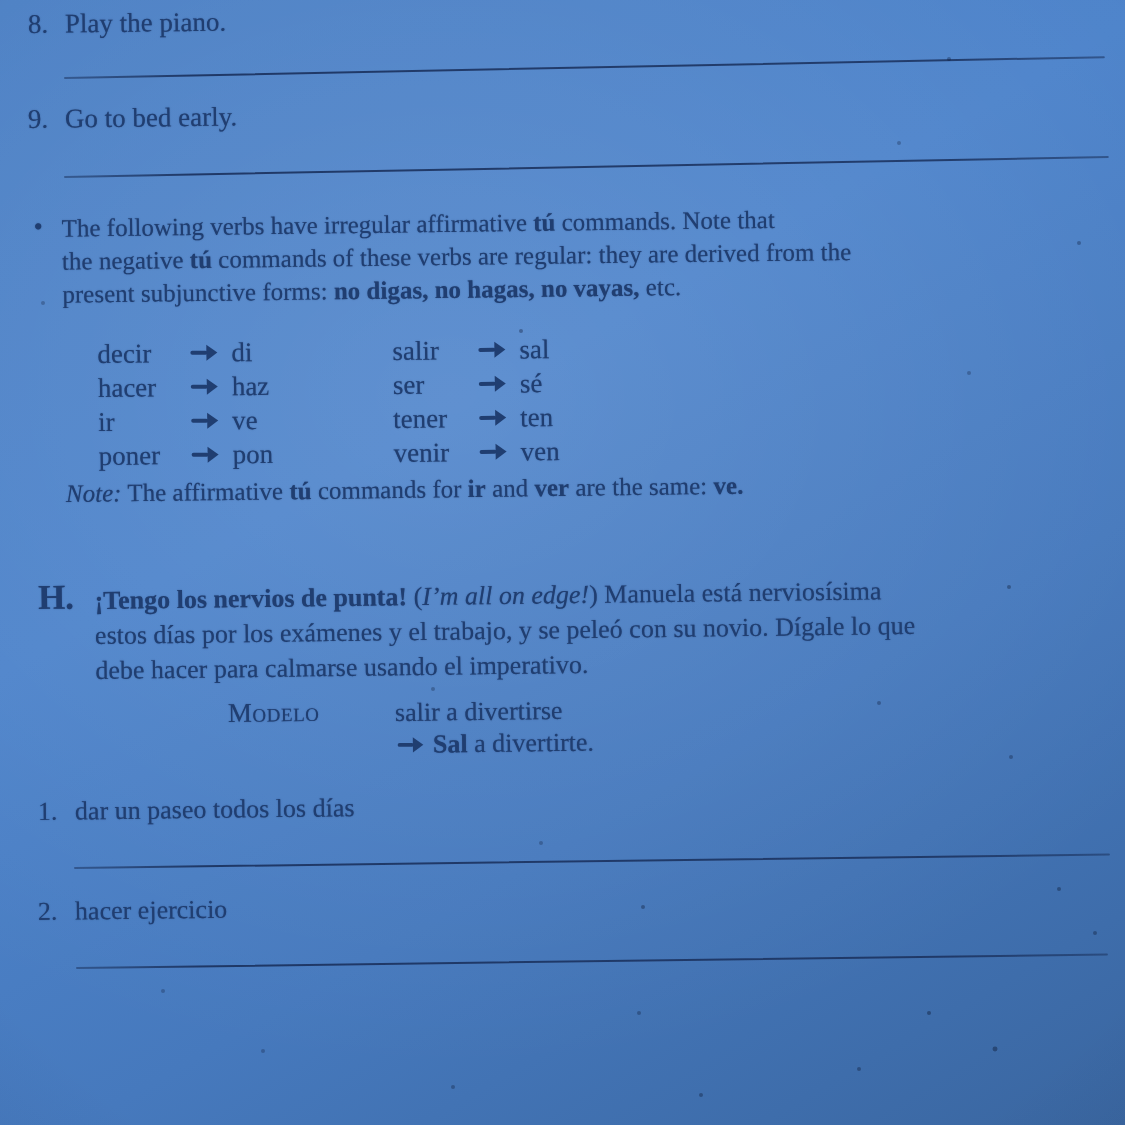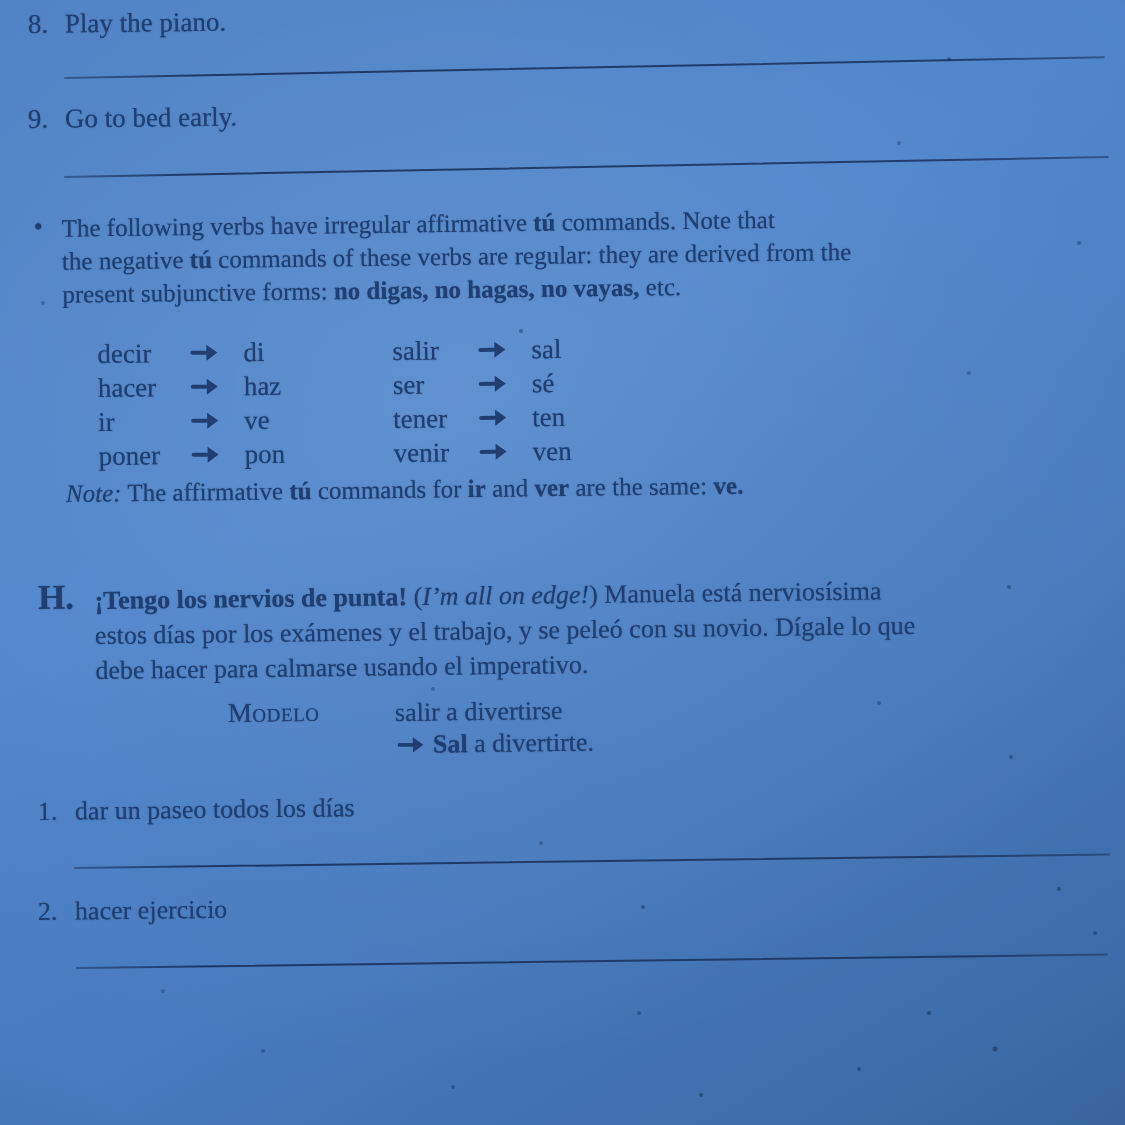--- a/index.html
+++ b/index.html
@@ -33,21 +33,21 @@
   }
 
   .bullet-para { display: flex; font-size: 25px; }
   .bullet-para .marker { width: 28px; flex: 0 0 auto; font-size: 26px; }
   .bullet-para .lines div { line-height: 33px; white-space: nowrap; }
   b { font-weight: 700; }
 
   .verb-col .vrow { display: flex; align-items: center; height: 34px; font-size: 27px; }
   .verb-col .inf { width: 93px; }
   .verb-col.right .inf { width: 86px; }
-  .verb-col .cmd { margin-left: 26px; }
+  .verb-col .cmd { margin-left: 14px; }
 
   .arrow { position: relative; display: inline-block; width: 27px; height: 16px; flex: 0 0 auto; }
   .arrow::before {
     content: ""; position: absolute; left: 0; top: 6px; width: 17px; height: 4px;
     background: currentColor; border-radius: 2px;
   }
   .arrow::after {
     content: ""; position: absolute; right: 0; top: 0;
     border-left: 11px solid currentColor;
     border-top: 8px solid transparent; border-bottom: 8px solid transparent;

